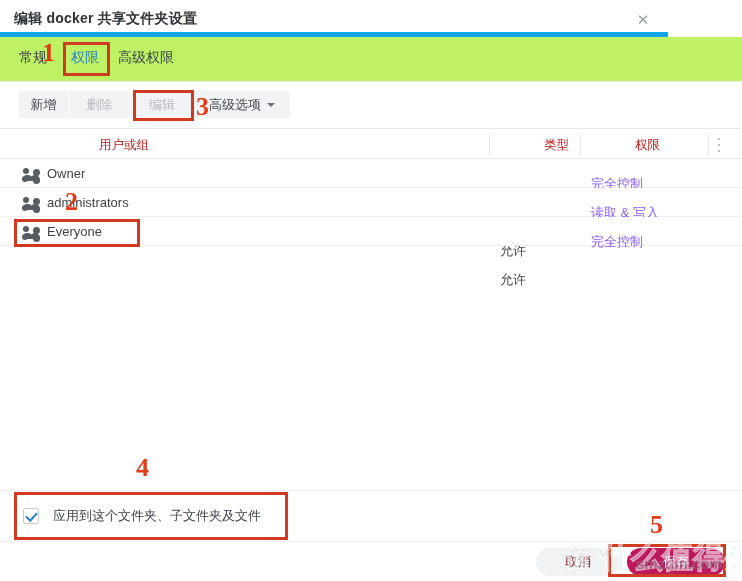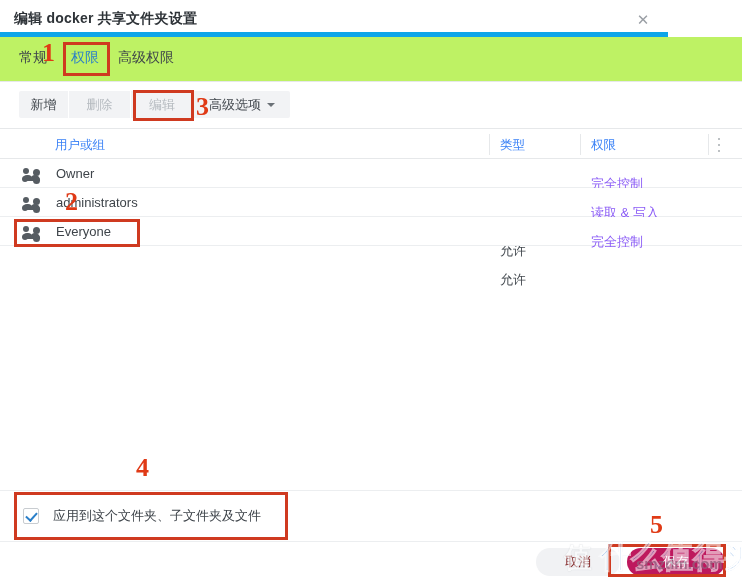--- a/index.html
+++ b/index.html
@@ -86,22 +86,23 @@
   }
   .thead {
     position: relative;
     height: 31px;
     border-top: 1px solid #e6e8ea;
     border-bottom: 1px solid #e6e8ea;
     background: #ffffff;
   }
   .th {
     position: absolute; top: 8px;
-    font-size: 12.5px; color: #3b82f6;
+    font-size: 12.5px; color: #b91c1c;
     white-space: nowrap;
+    margin-left: 44px;
   }
   #th-0 { left: 55px; }
   #th-1 { left: 500px; }
   #th-2 { left: 591px; }
   .col-sep {
     position: absolute; top: 5px;
     width: 1px; height: 21px;
     background: #e6e8ea;
   }
   #sep-0 { left: 489px; }
@@ -146,21 +147,21 @@
     position: absolute; left: 0px; bottom: 0px;
     width: 9px; height: 6px; background: #565c62;
     border-radius: 4px 4px 1px 1px;
   }
   .grp-icon s {
     position: absolute; right: 0px; bottom: 0px;
     width: 10px; height: 6px; background: #565c62;
     border-radius: 5px 5px 1px 1px;
   }
   .row-name {
-    margin-left: 16px;
+    margin-left: 7px;
     font-size: 13px; color: #3e444a; white-space: nowrap;
   }
   .cell-type {
     position: absolute; left: 500px; top: 7px;
     font-size: 13px; color: #43494f; margin-top: 47px;
   }
   .cell-perm {
     position: absolute; left: 591px; top: 16px;
     font-size: 13px; color: #8b5cf6; white-space: nowrap;
   }

